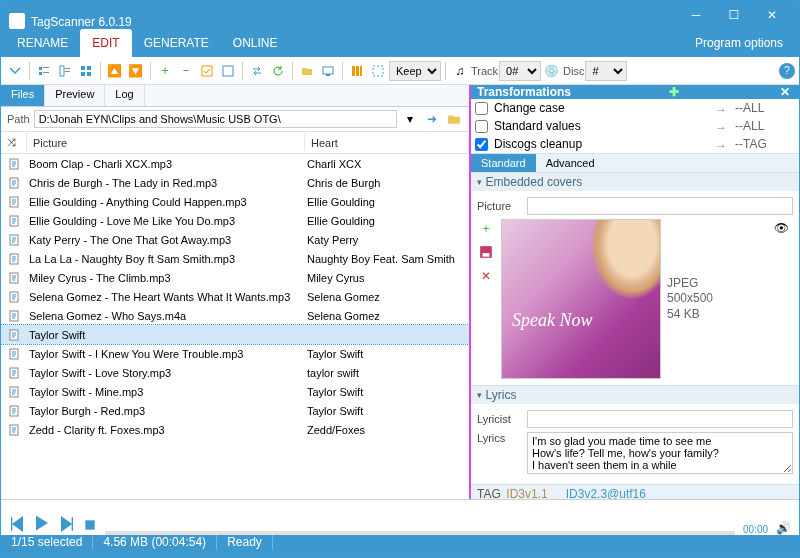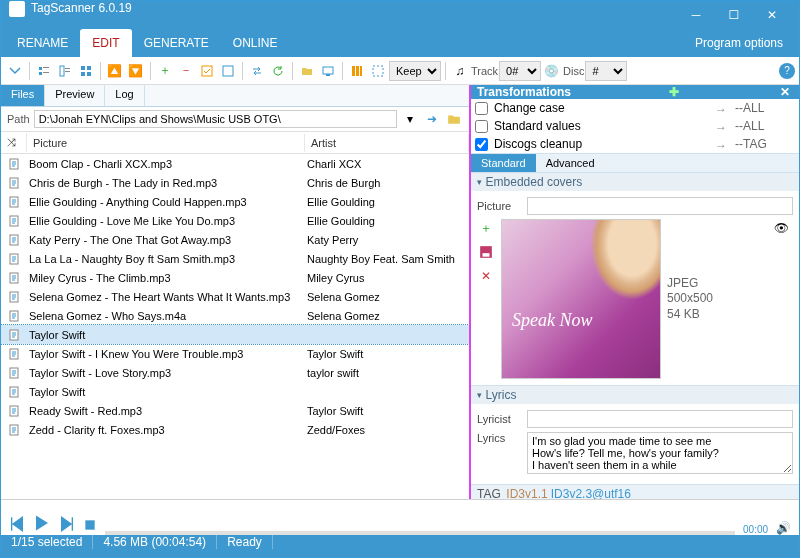--- a/index.html
+++ b/index.html
@@ -1,17 +1,17 @@
 <!DOCTYPE html>
 <html><head>
 <meta charset="utf-8">
 <style>
 *{box-sizing:border-box;margin:0;padding:0;font-family:"Segoe UI",Tahoma,Arial,sans-serif;font-size:12px}
 body{background:#fff;width:800px;height:558px;overflow:hidden;display:flex;flex-direction:column;border:1px solid #3a9bd9}
-.titlebar{background:#3c98ce;height:28px;display:flex;align-items:flex-start;color:#fff;padding:0 8px}
+.titlebar{background:#3c98ce;height:28px;display:flex;align-items:flex-end;color:#fff;padding:0 8px}
 .titlebar .icon{width:16px;height:16px;background:#fff;border-radius:2px;margin-right:6px}
 .titlebar .title{flex:1;font-size:12px}
 .winbtn{width:38px;height:28px;display:flex;align-items:center;justify-content:center;color:#fff;cursor:pointer}
 .menubar{background:#3c98ce;height:28px;display:flex;align-items:center;padding:0 4px;color:#fff}
 .menubar .mitem{padding:0 12px;height:100%;display:flex;align-items:center;cursor:pointer;font-size:12px}
 .menubar .mitem.active{background:#fff;color:#b91c1c;border-top-left-radius:3px;border-top-right-radius:3px}
 .menubar .spacer{flex:1}
 .toolbar{background:#fff;height:28px;display:flex;align-items:center;padding:2px 4px;border-bottom:1px solid #ddd;gap:1px}
 .tbtn{width:20px;height:20px;display:flex;align-items:center;justify-content:center;cursor:pointer;border-radius:2px}
 .tsep{width:1px;height:18px;background:#d0d0d0;margin:0 3px}
@@ -57,21 +57,21 @@
 .frow input,.frow textarea{flex:1;border:1px solid #ccc;padding:2px 4px;font-size:11px}
 .coverarea{display:flex;gap:6px;position:relative}
 .cbtns{display:flex;flex-direction:column;gap:6px}
 .cbtn{width:18px;height:18px;display:flex;align-items:center;justify-content:center;cursor:pointer;border:1px solid transparent}
 .cover{width:160px;height:160px;background:linear-gradient(135deg,#e8c9e0 0%,#d594c9 35%,#a83f9a 70%,#8b2f7f 100%);position:relative;border:1px solid #ccc}
 .cover::after{content:"Speak Now";position:absolute;top:90px;left:10px;color:#fff;font-family:cursive;font-size:18px;font-style:italic}
 .cover::before{content:"";position:absolute;right:0;top:0;width:70px;height:80px;background:radial-gradient(ellipse at 60% 30%,#f4d9b8 0%,#f4d9b8 40%,#e0b890 50%,#d4a070 60%,transparent 70%)}
 .cinfo{font-size:10px;color:#666;line-height:1.3;align-self:center}
 .eye{position:absolute;right:4px;top:2px;cursor:pointer}
 .taginfo{background:#eaf2f9;padding:2px 6px;font-size:10px;color:#555;border-top:1px solid #d0e0ec}
-.taginfo .v1{color:#b85;margin-right:3px}
+.taginfo .v1{color:#b85;margin-right:18px}
 .taginfo .v2{color:#3c98ce}
 .playbar{height:36px;border-top:1px solid #d0d0d0;display:flex;align-items:flex-end;padding:0 8px;gap:8px;background:#fff}
 .pbtn{cursor:pointer;color:#3c98ce}
 .ptrack{flex:1;height:4px;background:#e0e0e0;position:relative}
 .ptime{font-size:10px;color:#3c98ce}
 .statusbar{height:22px;background:#3c98ce;color:#fff;display:flex;align-items:flex-start;font-size:11px}
 .statusbar .scell{padding:0 10px;border-right:1px solid rgba(255,255,255,.3)}
 </style>
 </head>
 <body>
@@ -204,21 +204,21 @@
       <div class="ibtn" style="color:#3c98ce">➜</div>
       <div class="ibtn">
           <svg width="14" height="14" viewBox="0 0 12 12">
             <path d="M1 3h4l1 1h5v6H1z" fill="#e9c755"></path>
           </svg>
         </div>
     </div>
     <div class="listhdr">
       <div class="col shuf">⤨</div>
       <div class="col fn">Picture</div>
-      <div class="col ar">Artist</div>
+      <div class="col ar">Heart</div>
     </div>
     <div class="flist" id="flist">
         <div class="row">
           <div class="ic">
             <svg class="fic" viewBox="0 0 12 12">
               <rect x="2" y="1" width="8" height="10" fill="#fff" stroke="#888"></rect>
               <path d="M4 4h4M4 6h4M4 8h3" stroke="#3c98ce"></path>
             </svg>
           </div>
           <div class="fn">Boom Clap - Charli XCX.mp3</div>
@@ -333,30 +333,31 @@
           <div class="fn">Taylor Swift - Love Story.mp3</div>
           <div class="ar">taylor swift</div>
         </div>
         <div class="row">
           <div class="ic">
             <svg class="fic" viewBox="0 0 12 12">
               <rect x="2" y="1" width="8" height="10" fill="#fff" stroke="#888"></rect>
               <path d="M4 4h4M4 6h4M4 8h3" stroke="#3c98ce"></path>
             </svg>
           </div>
+          <div class="fn">Taylor Swift - Mine.mp3</div>
           <div class="ar">Taylor Swift</div>
         </div>
         <div class="row">
           <div class="ic">
             <svg class="fic" viewBox="0 0 12 12">
               <rect x="2" y="1" width="8" height="10" fill="#fff" stroke="#888"></rect>
               <path d="M4 4h4M4 6h4M4 8h3" stroke="#3c98ce"></path>
             </svg>
           </div>
-          <div class="fn">Ready Swift - Red.mp3</div>
+          <div class="fn">Taylor Burgh - Red.mp3</div>
           <div class="ar">Taylor Swift</div>
         </div>
         <div class="row">
           <div class="ic">
             <svg class="fic" viewBox="0 0 12 12">
               <rect x="2" y="1" width="8" height="10" fill="#fff" stroke="#888"></rect>
               <path d="M4 4h4M4 6h4M4 8h3" stroke="#3c98ce"></path>
             </svg>
           </div>
           <div class="fn">Zedd - Clarity ft. Foxes.mp3</div>

